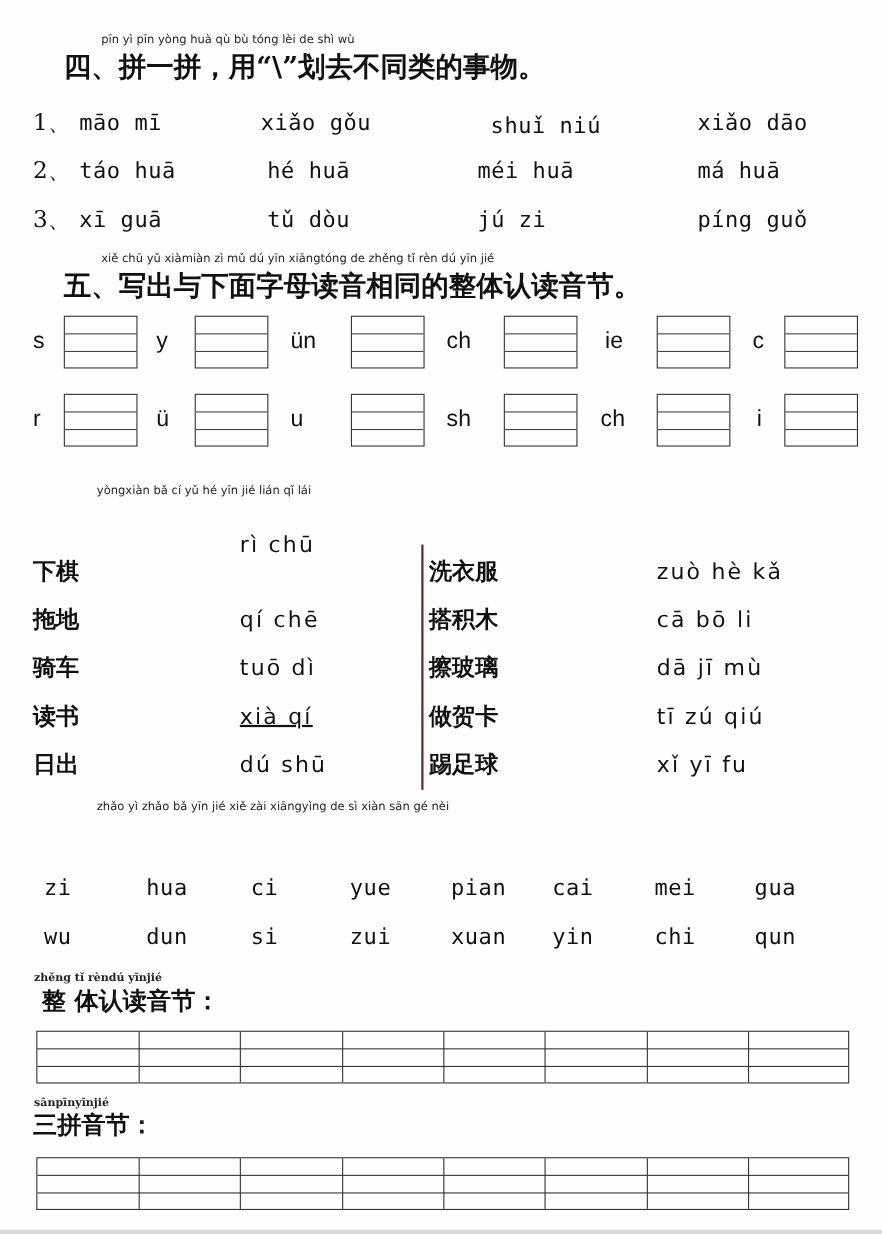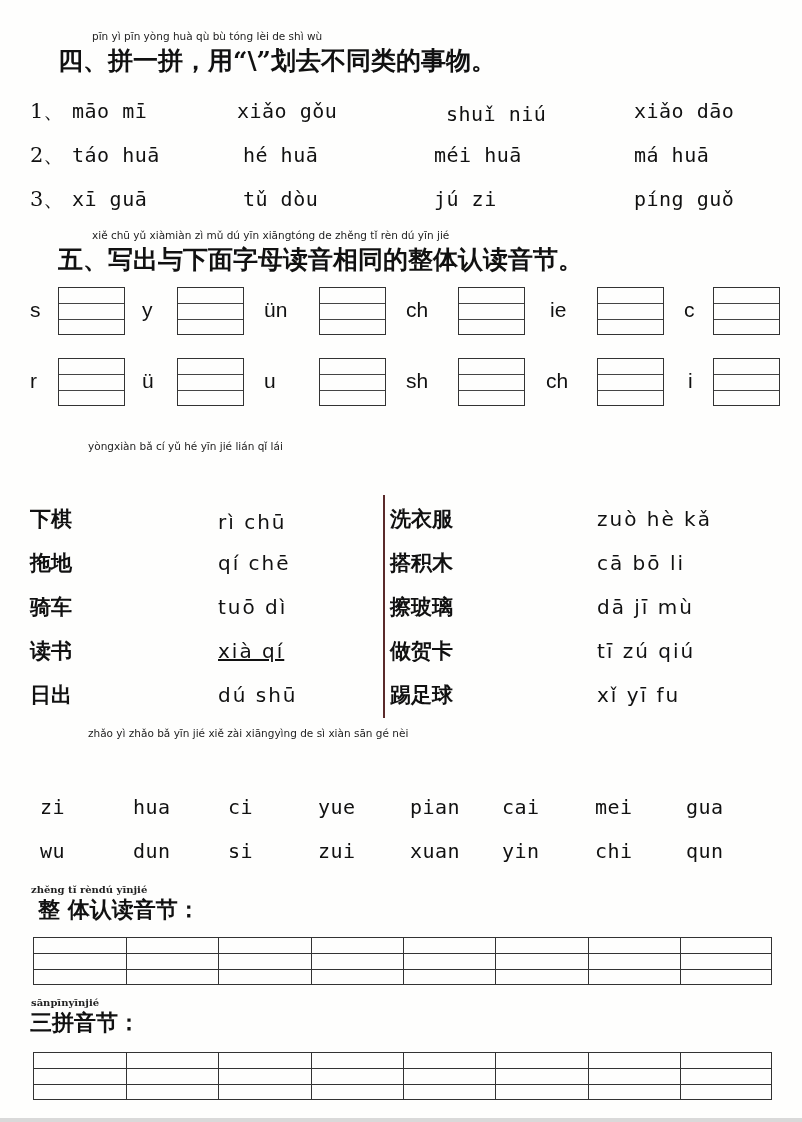--- a/index.html
+++ b/index.html
@@ -117,21 +117,21 @@
     </div>
 
   <div class="abs py" style="left:88px; top:440px;">yòngxiàn bǎ   cí   yǔ   hé  yīn  jié lián qǐ  lái</div>
 
   <div class="abs cn" style="left:30px; top:505px;">下棋</div>
   <div class="abs cn" style="left:30px; top:549px;">拖地</div>
   <div class="abs cn" style="left:30px; top:593px;">骑车</div>
   <div class="abs cn" style="left:30px; top:637px;">读书</div>
   <div class="abs cn" style="left:30px; top:681px;">日出</div>
 
-  <div class="abs pin2" style="left:218px; top:510px;">rì chū</div>
+  <div class="abs pin2" style="left:218px; top:483px;">rì chū</div>
   <div class="abs pin2" style="left:218px; top:551px;">qí chē</div>
   <div class="abs pin2" style="left:218px; top:595px;">tuō dì</div>
   <div class="abs pin2" style="left:218px; top:639px;text-decoration:underline;">xià qí</div>
   <div class="abs pin2" style="left:218px; top:683px;">dú shū</div>
 
   <div class="divider"></div>
 
   <div class="abs cn" style="left:390px; top:505px;">洗衣服</div>
   <div class="abs cn" style="left:390px; top:549px;">搭积木</div>
   <div class="abs cn" style="left:390px; top:593px;">擦玻璃</div>

